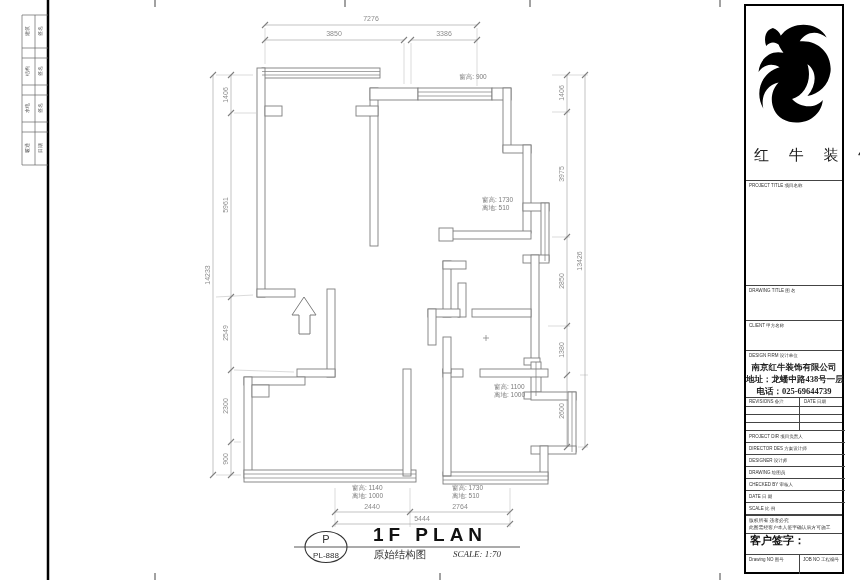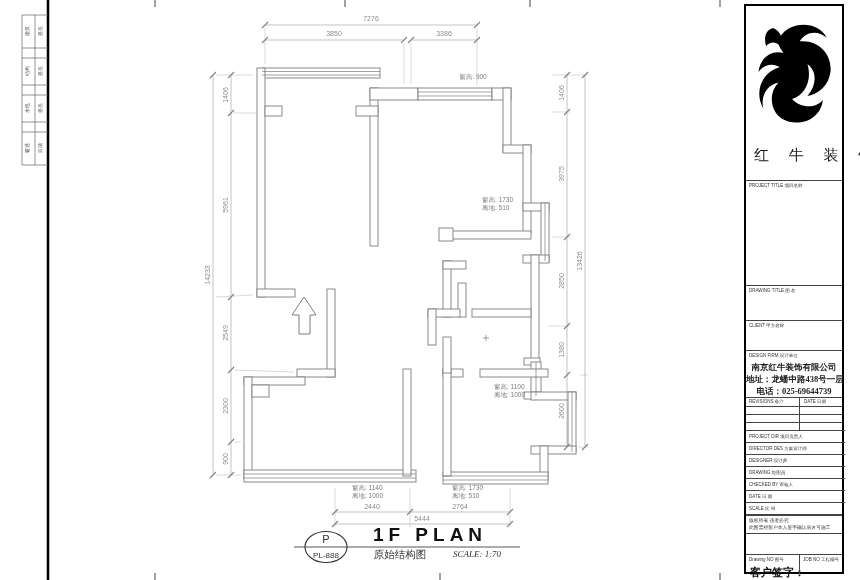--- a/index.html
+++ b/index.html
@@ -270,21 +270,21 @@
   <div class="abs rowlbl" style="top:460px;">DRAWING  绘图员</div>
   <div class="abs rowlbl" style="top:472px;">CHECKED BY  审核人</div>
   <div class="abs rowlbl" style="top:484px;">DATE  日 期</div>
   <div class="abs rowlbl" style="top:496px;">SCALE  比 例</div>
 
   <div class="hr" style="top:508px;border-top-width:2px;"></div>
   <div class="abs notice" style="top:511px;">版权所有 违者必究</div>
   <div class="abs notice" style="top:518px;">此图需经客户本人签字确认后方可施工</div>
 
   <div class="hr" style="top:527px;"></div>
-  <div class="abs sig" style="top:527px;margin-top:32px;">客户签字：</div>
+  <div class="abs sig" style="top:527px;">客户签字：</div>
 
   <div class="hr" style="top:548px;"></div>
   <div class="vr" style="top:548px;left:53px;height:20px;"></div>
   <div class="cell-lbl" style="top:551px;left:3px;">Drawing NO 图号</div>
   <div class="cell-lbl" style="top:551px;left:57px;">JOB NO 工程编号</div>
 </div>
 
 </div>
 
 </body></html>

